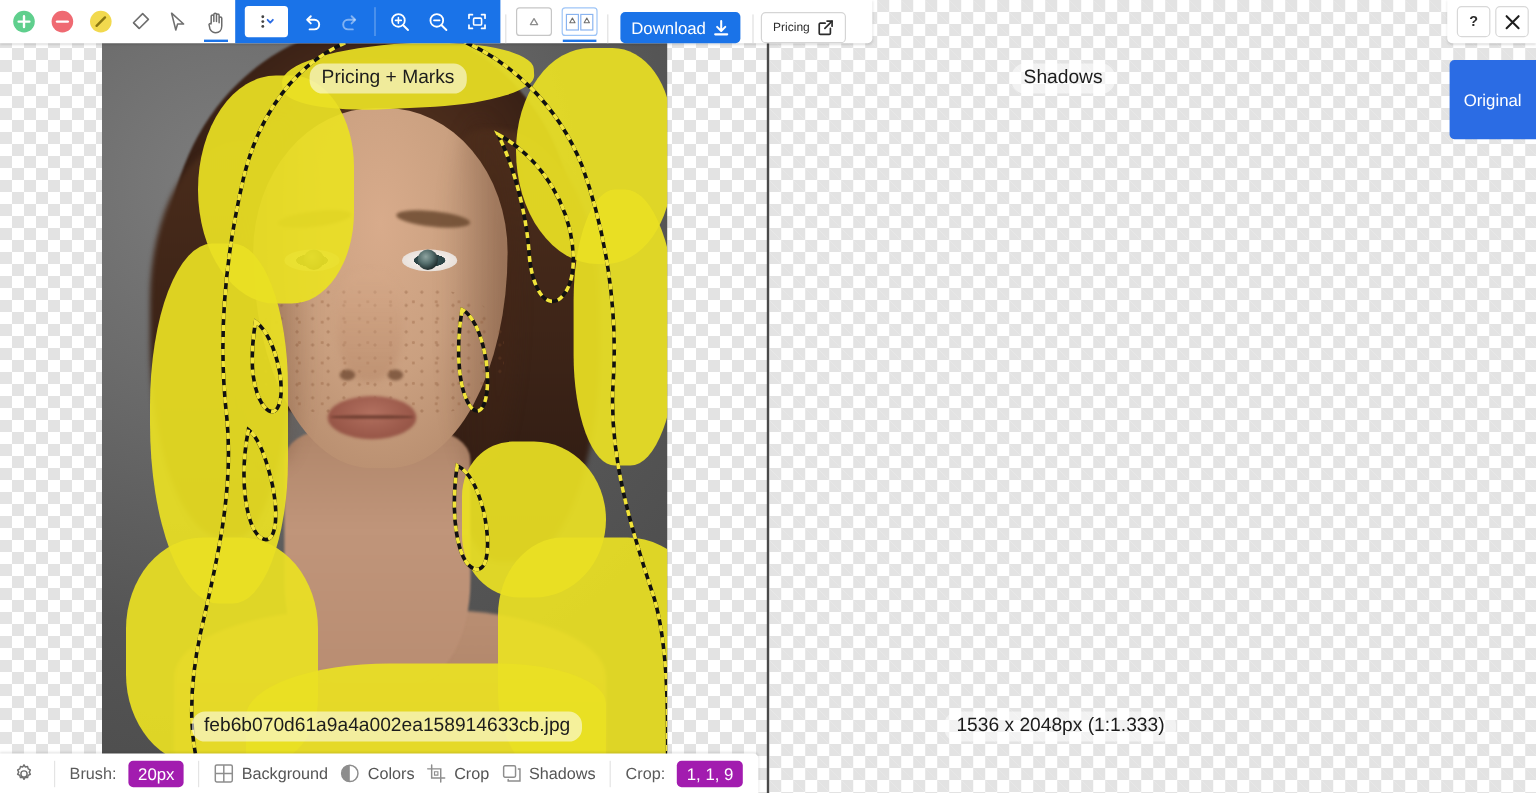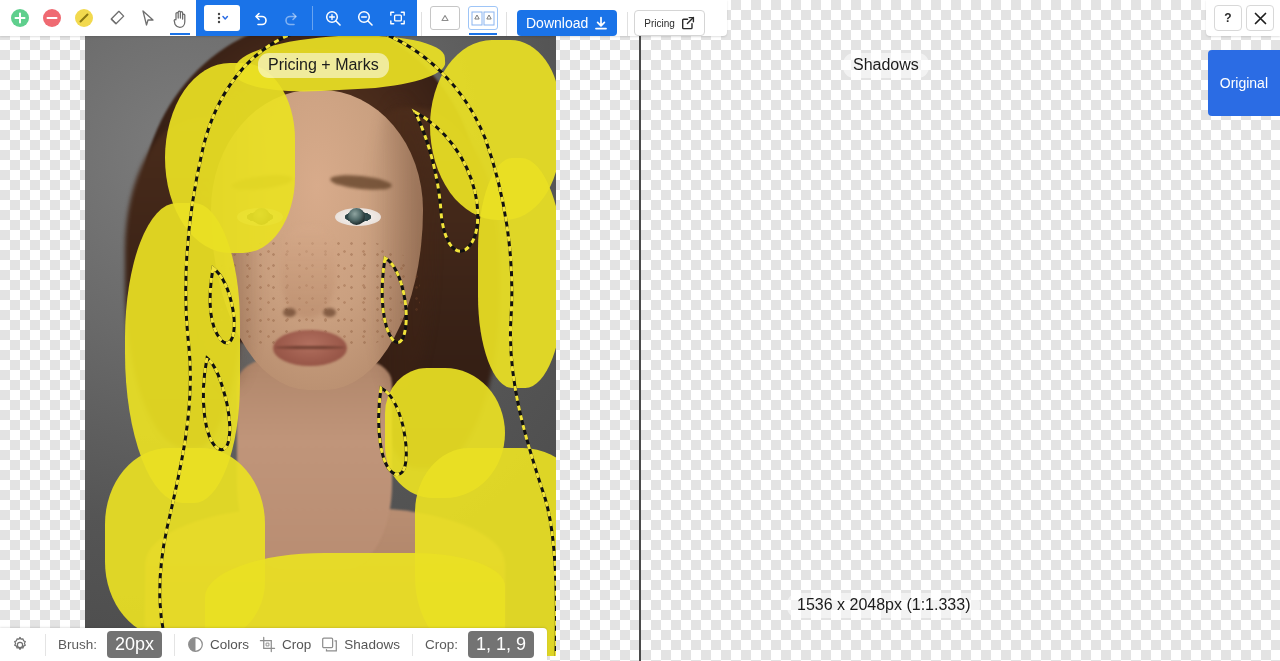--- a/index.html
+++ b/index.html
@@ -269,21 +269,21 @@
     padding-right: 8px;
   }
   .bb-sep { width: 1px; height: 22px; background: #e4e4e4; margin: 0 7px; }
   .bb-item {
     display: flex; align-items: center; gap: 6px;
     font-size: 13.5px; color: #555; cursor: pointer;
     padding: 0 5px; height: 33px;
   }
   .bb-label { font-size: 13.5px; color: #5b5b5b; }
   .badge {
-    background: #737373; color: #fff; font-size: 18px;
+    background: #a21caf; color: #fff; font-size: 14px;
     padding: 3px 8px; border-radius: 4px; margin-left: 4px; cursor: pointer;
   }
   .gear { margin: 0 8px 0 10px; cursor: pointer; display: flex; align-items: center; }
 
   svg { display: block; }
 </style>
 </head>
 <body>
 
 <div id="app">
@@ -345,20 +345,21 @@
               <path class="ant-base" d="M296,360 C290,402 296,440 310,446 C322,450 324,426 318,398 C312,374 304,364 296,360 Z"></path>
               <path class="ant-top" d="M296,360 C290,402 296,440 310,446 C322,450 324,426 318,398 C312,374 304,364 296,360 Z"></path>
               <path class="ant-base" d="M330,84 C360,100 382,130 390,164 C396,192 392,214 380,222 C368,228 358,210 356,184 C354,152 344,112 330,84 Z"></path>
               <path class="ant-top" d="M330,84 C360,100 382,130 390,164 C396,192 392,214 380,222 C368,228 358,210 356,184 C354,152 344,112 330,84 Z"></path>
             </g>
           </svg>
         </div>
       </div>
 
       <div class="caption cap-orig">Pricing + Marks</div>
+      <div class="caption cap-file">feb6b070d61a9a4a002ea158914633cb.jpg</div>
     </div>
 
     <div class="pane-divider"></div>
 
     <div class="pane-right checker">
 
       <div class="caption cap-prev" style="left:202px">Shadows</div>
       <div class="caption cap-dim" style="left:146px">1536 x 2048px (1:1.333)</div>
     </div>
   </div>
@@ -512,20 +513,27 @@
 
     <div class="bb-sep"></div>
 
     <div class="bb-item">
       <span class="bb-label">Brush:</span>
       <span class="badge">20px</span>
     </div>
 
     <div class="bb-sep"></div>
 
+    <div class="bb-item">
+      <svg width="17" height="17" viewBox="0 0 18 18">
+        <rect x="1.5" y="1.5" width="15" height="15" rx="1.4" fill="none" stroke="#8d8d8d" stroke-width="1.3"></rect>
+        <path d="M9 1.5v15M1.5 9h15" stroke="#8d8d8d" stroke-width="1.3"></path>
+      </svg>
+      <span>Background</span>
+    </div>
 
     <div class="bb-item">
       <svg width="17" height="17" viewBox="0 0 18 18">
         <circle cx="9" cy="9" r="7.2" fill="none" stroke="#8d8d8d" stroke-width="1.3"></circle>
         <path d="M9 1.8a7.2 7.2 0 000 14.4z" fill="#8d8d8d"></path>
       </svg>
       <span>Colors</span>
     </div>
 
     <div class="bb-item">

